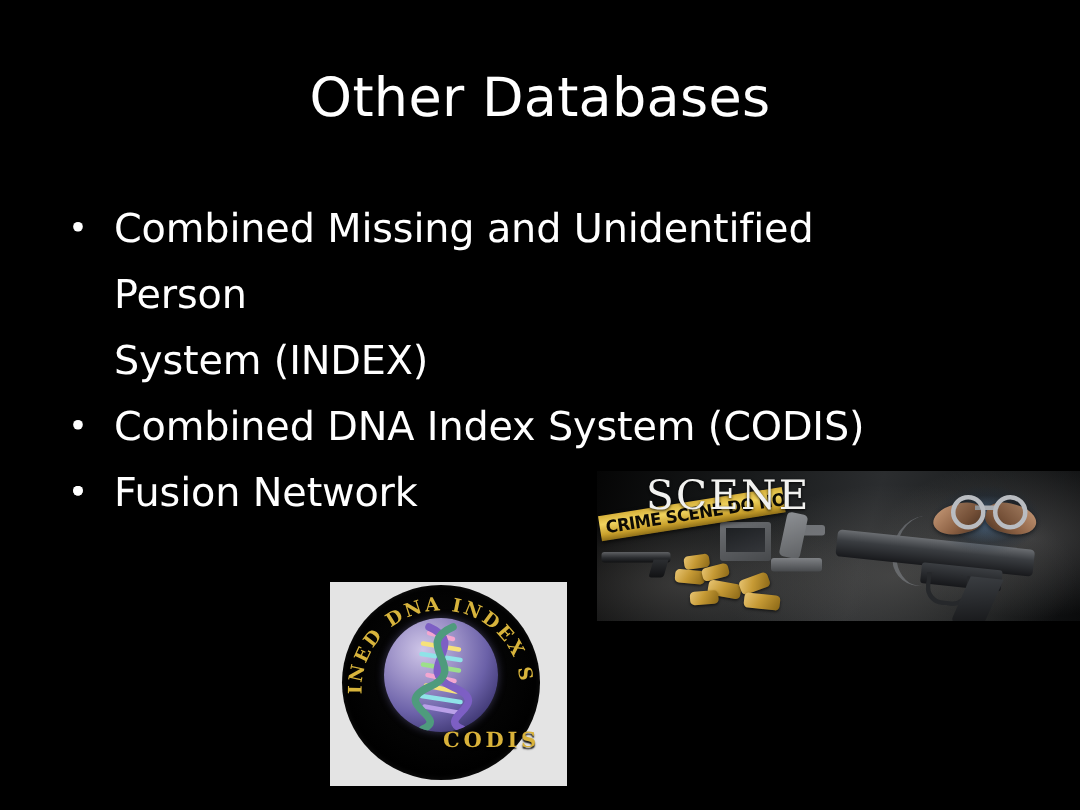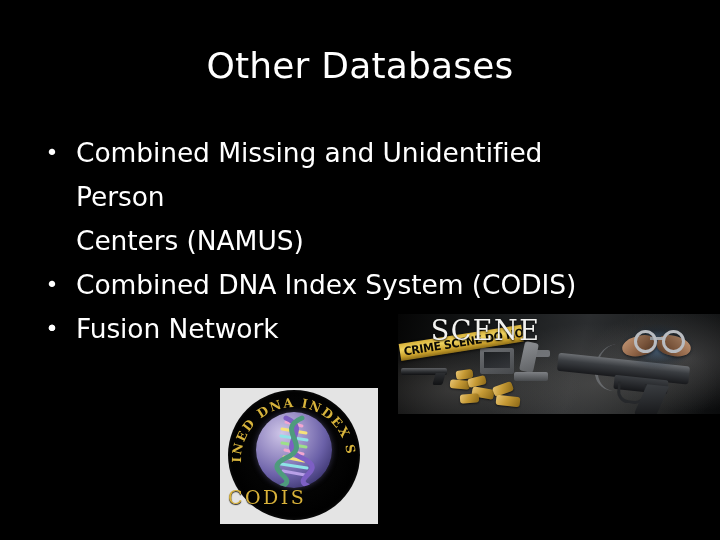--- a/index.html
+++ b/index.html
@@ -317,42 +317,42 @@
   #codis-helix {
     position: absolute;
     left: 0; top: 0;
     width: 76px; height: 76px;
   }
   #codis-word {
     position: absolute;
     left: 0;
     top: 96px;
     width: 132px;
-    text-align: left;
+    text-align: right;
     font-family: "DejaVu Serif", "Liberation Serif", serif;
-    font-size: 19px;
-    font-weight: normal;
+    font-size: 14px;
+    font-weight: bold;
     letter-spacing: 2.5px;
     color: #d9b23a;
     text-shadow: 0 1px 1px rgba(0,0,0,0.9);
   }
 </style>
 </head>
 <body>
 
 <div id="slide">
 
   <div id="slide-title">Other Databases</div>
 
   <div id="bullet-list">
 
     <div class="bullet-item">
       <span class="bullet-marker">•</span>
       <span class="bullet-text">Combined Missing and Unidentified Person</span>
-      <span class="bullet-text">Centers (NAMUS)</span>
+      <span class="bullet-text">System (INDEX)</span>
     </div>
 
     <div class="bullet-item">
       <span class="bullet-marker">•</span>
       <span class="bullet-text">Combined DNA Index System (CODIS)</span>
     </div>
 
     <div class="bullet-item">
       <span class="bullet-marker">•</span>
     </div>

